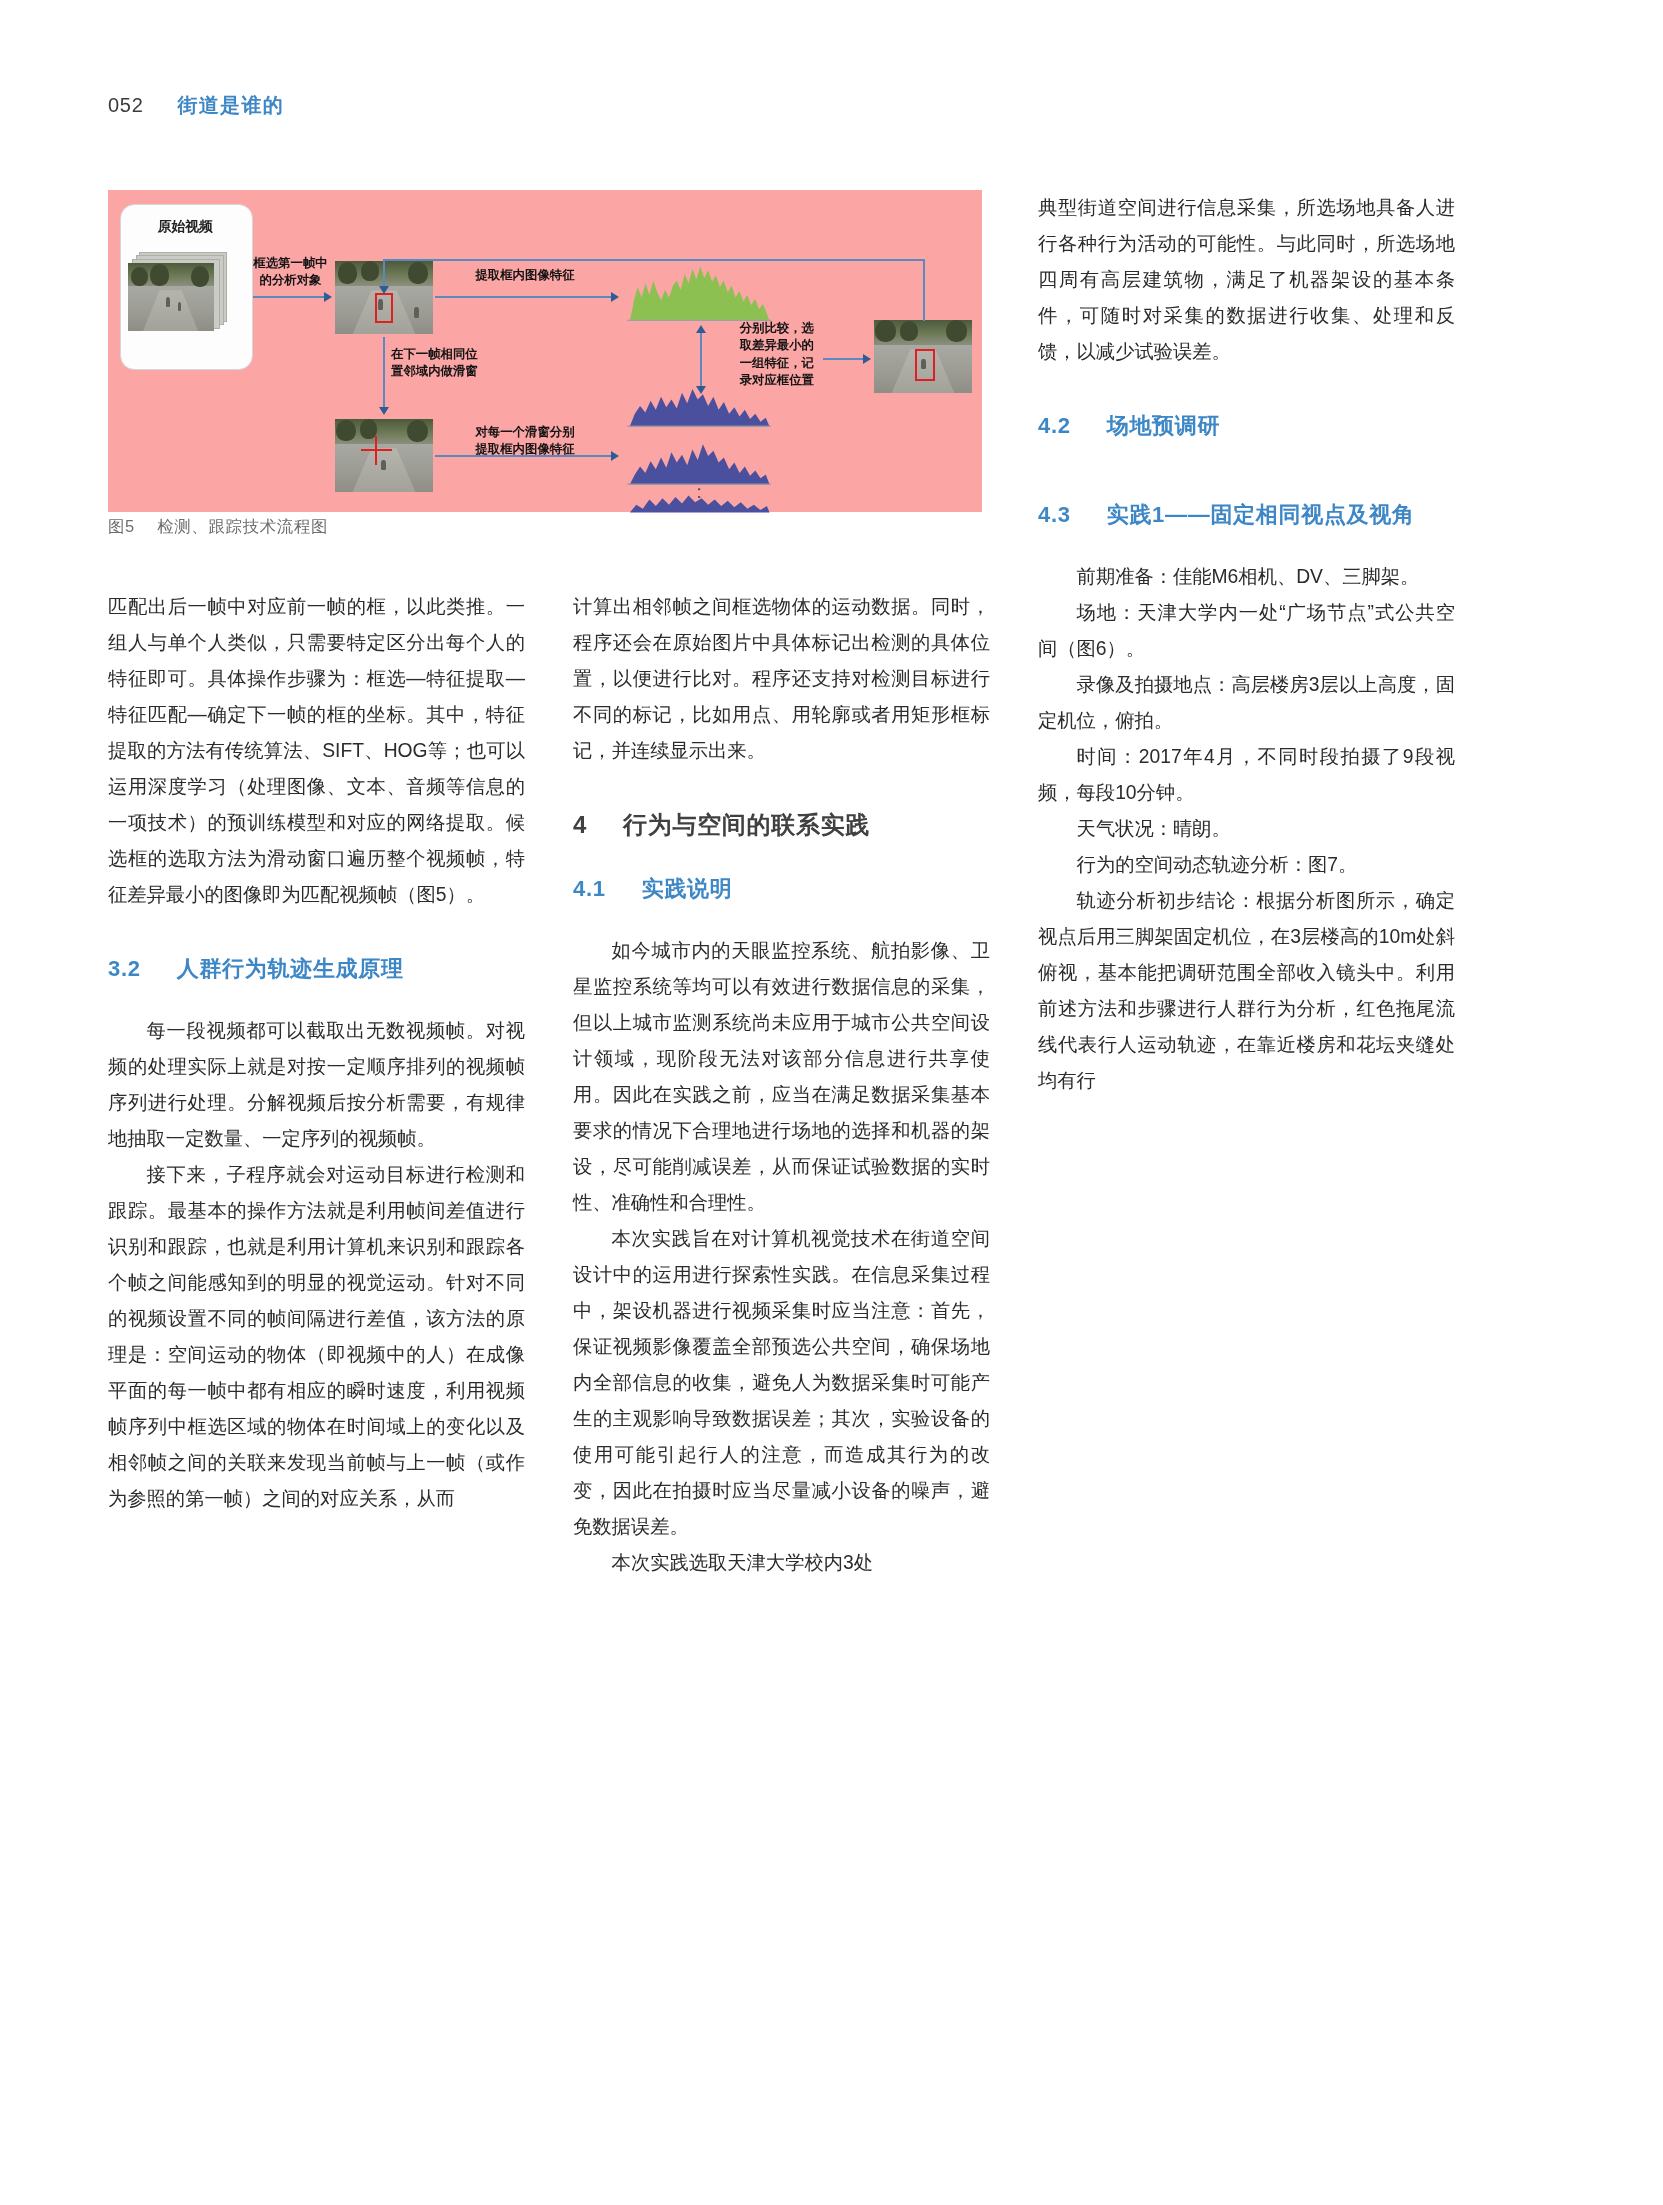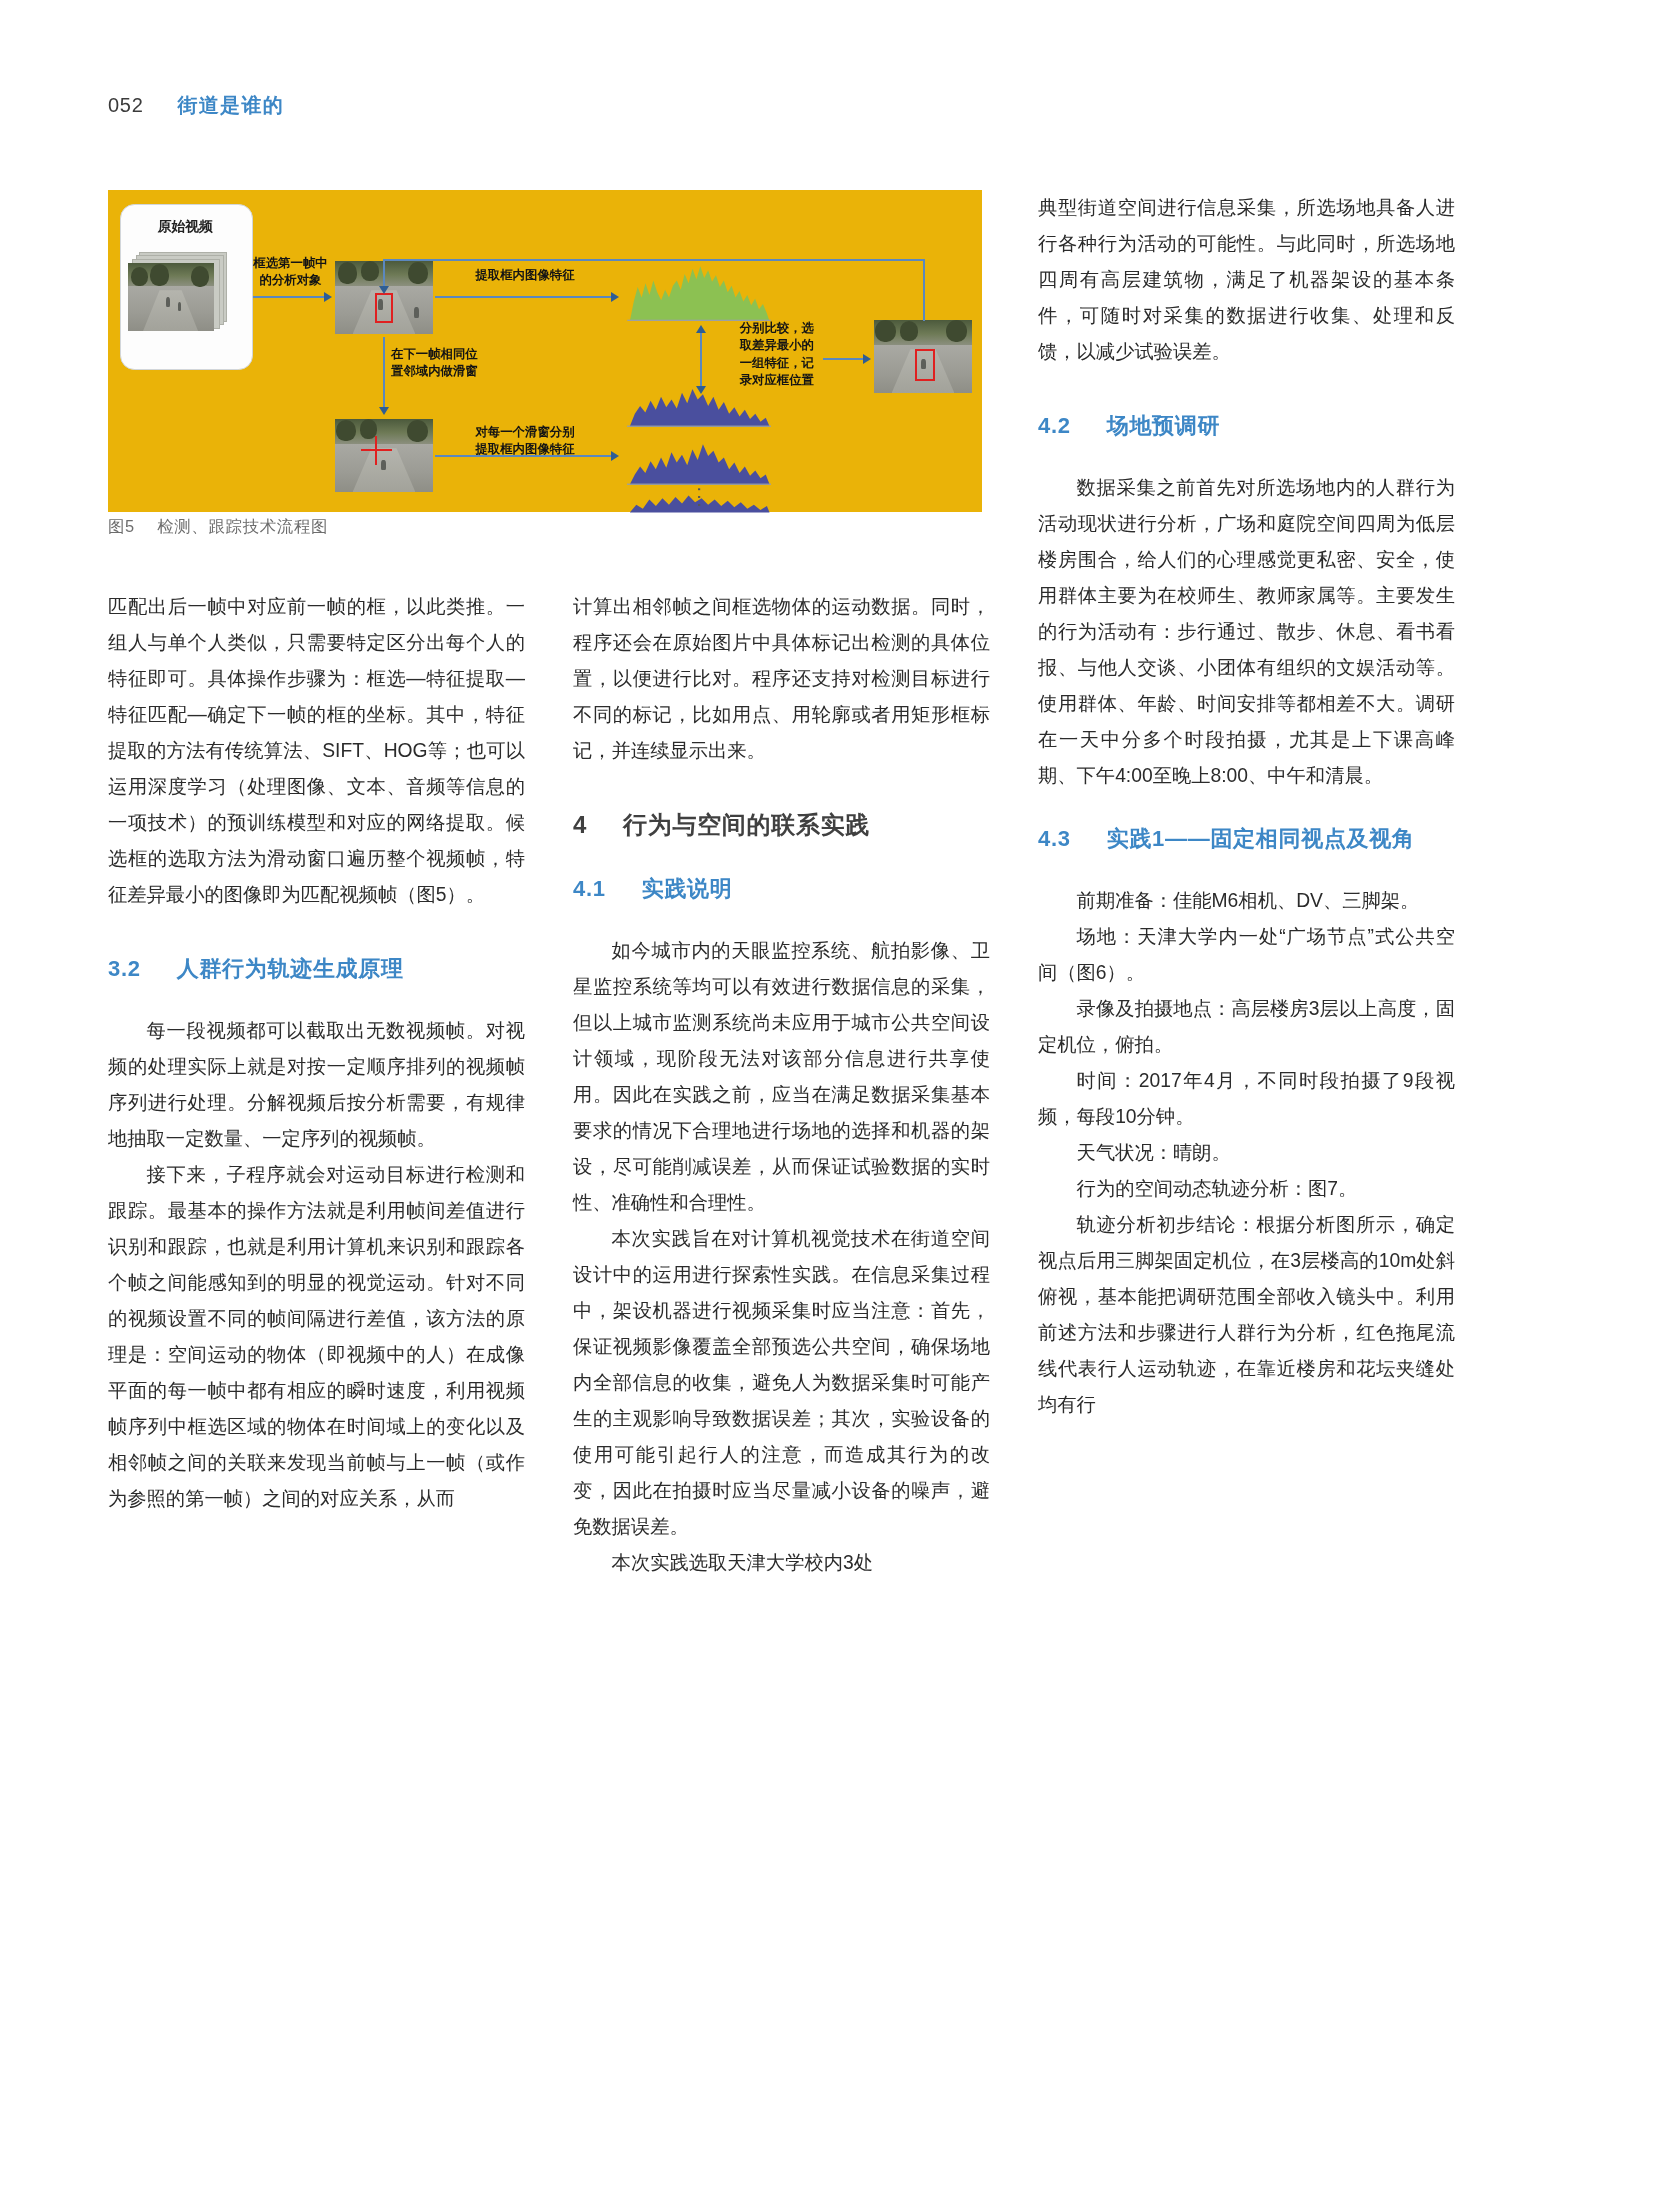--- a/index.html
+++ b/index.html
@@ -47,21 +47,21 @@
     position: absolute;
     left: 108px;
     top: 190px;
     width: 874px;
     height: 327px;
   }
   .figure-canvas {
     position: relative;
     width: 874px;
     height: 322px;
-    background: #eab308;
+    background: #fca5a5;
   }
   .fig-caption {
     position: absolute;
     left: 108px;
     top: 516px;
     font-size: 16.4px;
     color: #6d6d6d;
     letter-spacing: 0.7px;
   }
   .fig-caption .cap-no { margin-right: 17px; }
@@ -341,21 +341,20 @@
     <p class="body">本次实践选取天津大学校内3处</p>
   </div>
 
   <div class="col col-3">
     <p class="body cont">典型街道空间进行信息采集，所选场地具备人进行各种行为活动的可能性。与此同时，所选场地四周有高层建筑物，满足了机器架设的基本条件，可随时对采集的数据进行收集、处理和反馈，以减少试验误差。</p>
     <div class="spacer-lg"></div>
     <h3 class="h-minor">
       <span class="h-num">4.2</span><span>场地预调研</span>
     </h3>
     <div class="spacer-md"></div>
-    <p class="body">数据采集之前首先对所选场地内的人群行为活动现状进行分析，广场和庭院空间四周为低层楼房围合，给人们的心理感觉更私密、安全，使用群体主要为在校师生、教师家属等。主要发生的行为活动有：步行通过、散步、休息、看书看报、与他人交谈、小团体有组织的文娱活动等。使用群体、年龄、时间安排等都相差不大。调研在一天中分多个时段拍摄，尤其是上下课高峰期、下午4:00至晚上8:00、中午和清晨。</p>
     <div class="spacer-md"></div>
     <h3 class="h-minor">
       <span class="h-num">4.3</span><span>实践1——固定相同视点及视角</span>
     </h3>
     <div class="spacer-md"></div>
     <p class="body">前期准备：佳能M6相机、DV、三脚架。</p>
     <p class="body">场地：天津大学内一处“广场节点”式公共空间（图6）。</p>
     <p class="body">录像及拍摄地点：高层楼房3层以上高度，固定机位，俯拍。</p>
     <p class="body">时间：2017年4月，不同时段拍摄了9段视频，每段10分钟。</p>
     <p class="body">天气状况：晴朗。</p>

